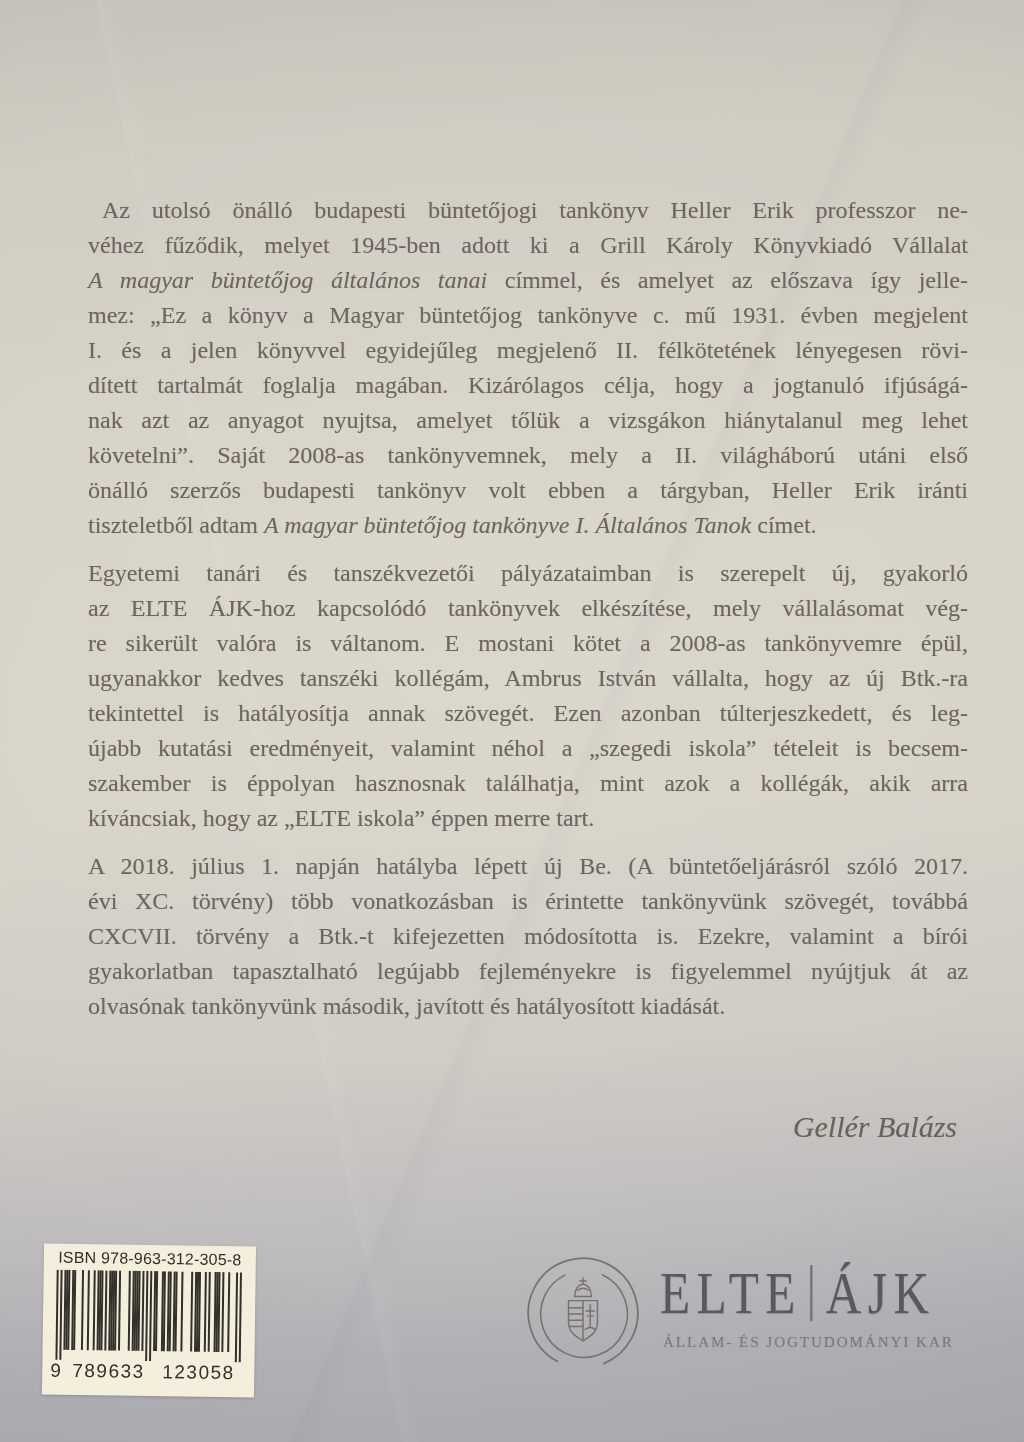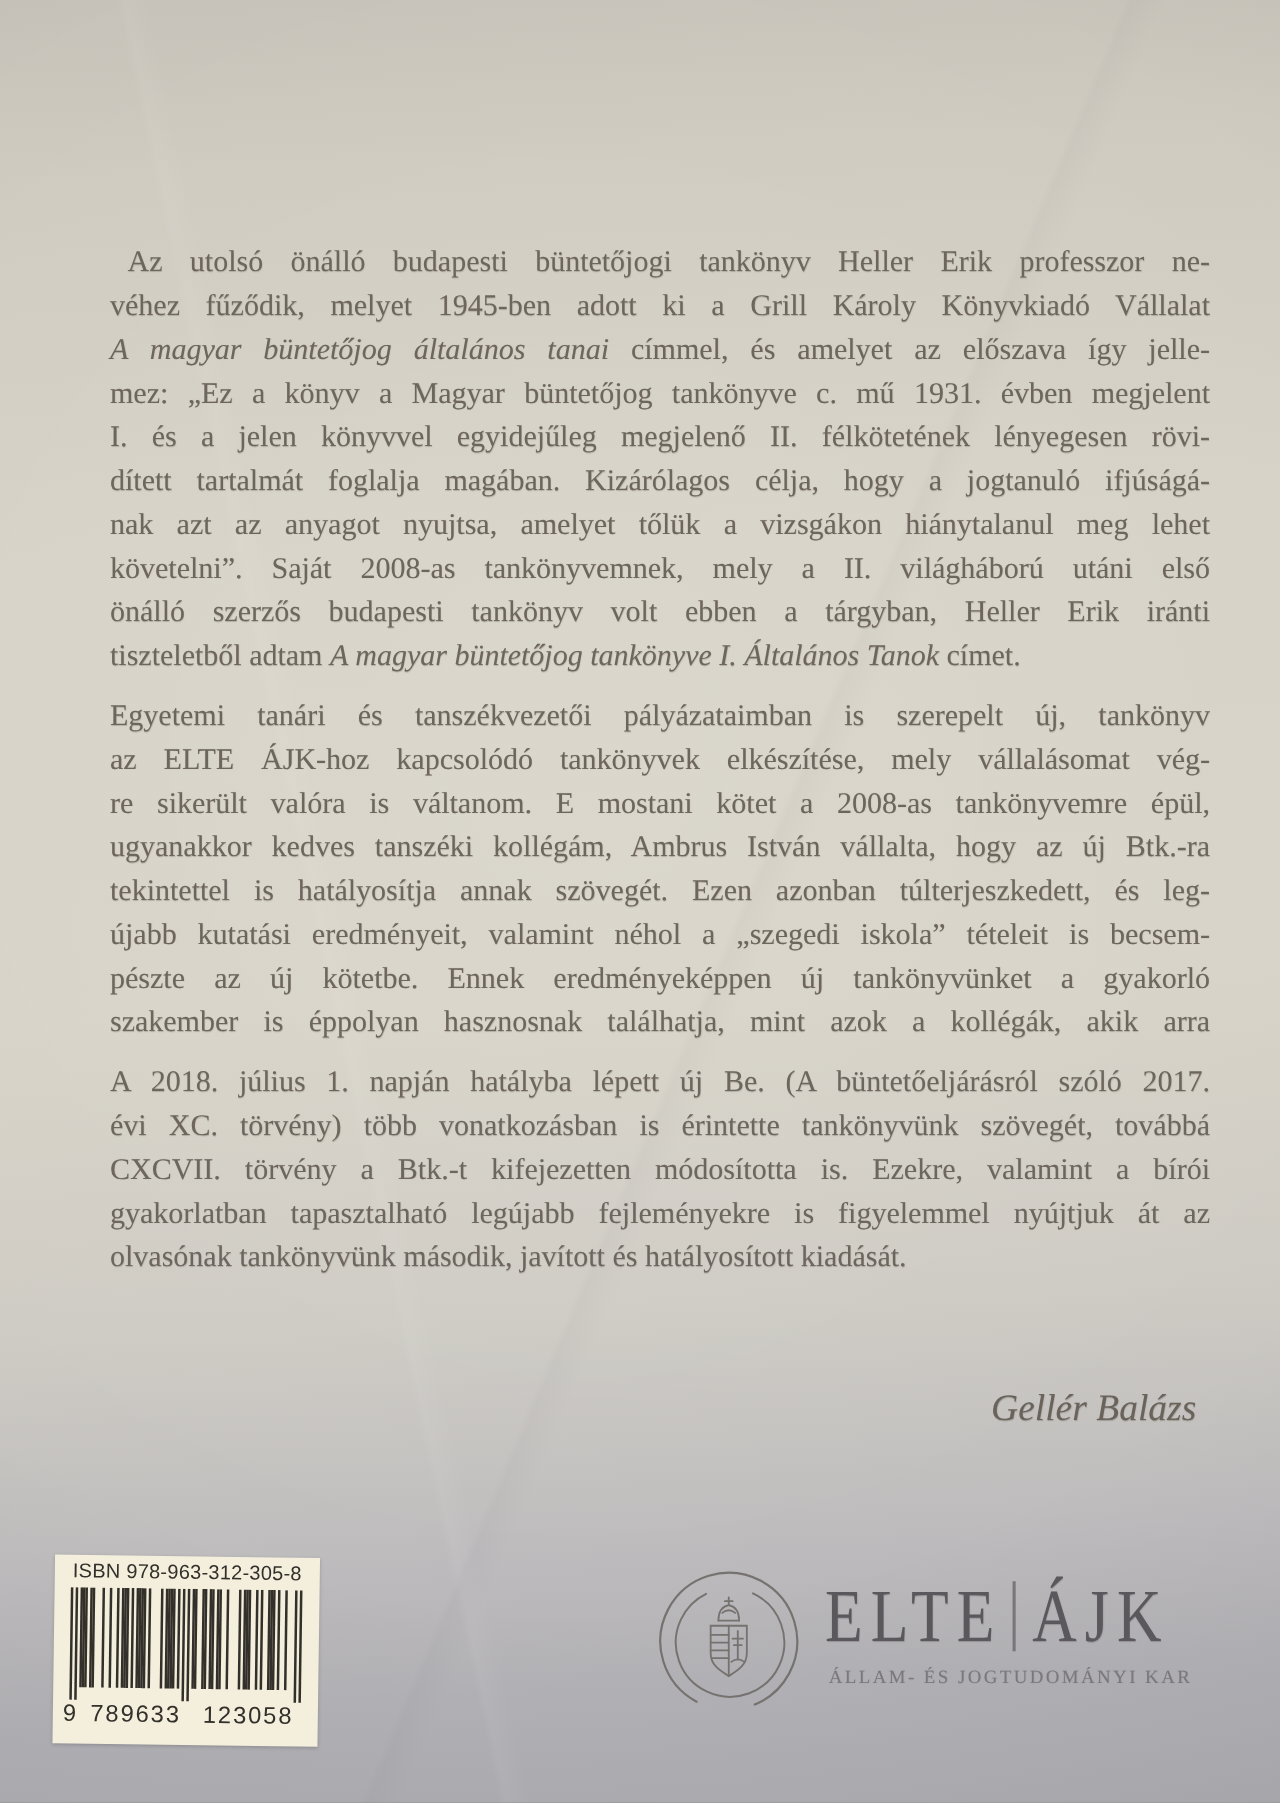--- a/index.html
+++ b/index.html
@@ -74,28 +74,28 @@
         <div class="line"><span class="it">A magyar büntetőjog általános tanai</span><span> címmel, és amelyet az előszava így jelle-</span></div>
         <div class="line"><span>mez: „Ez a könyv a Magyar büntetőjog tankönyve c. mű 1931. évben megjelent</span></div>
         <div class="line"><span>I. és a jelen könyvvel egyidejűleg megjelenő II. félkötetének lényegesen rövi-</span></div>
         <div class="line"><span>dített tartalmát foglalja magában. Kizárólagos célja, hogy a jogtanuló ifjúságá-</span></div>
         <div class="line"><span>nak azt az anyagot nyujtsa, amelyet tőlük a vizsgákon hiánytalanul meg lehet</span></div>
         <div class="line"><span>követelni”. Saját 2008-as tankönyvemnek, mely a II. világháború utáni első</span></div>
         <div class="line"><span>önálló szerzős budapesti tankönyv volt ebben a tárgyban, Heller Erik iránti</span></div>
         <div class="line last"><span>tiszteletből adtam </span><span class="it">A magyar büntetőjog tankönyve I. Általános Tanok</span><span> címet.</span></div>
       </div>
       <div class="para">
-        <div class="line"><span>Egyetemi tanári és tanszékvezetői pályázataimban is szerepelt új, tankönyv</span></div>
+        <div class="line"><span>Egyetemi tanári és tanszékvezetői pályázataimban is szerepelt új, gyakorló</span></div>
         <div class="line"><span>az ELTE ÁJK-hoz kapcsolódó tankönyvek elkészítése, mely vállalásomat vég-</span></div>
         <div class="line"><span>re sikerült valóra is váltanom. E mostani kötet a 2008-as tankönyvemre épül,</span></div>
         <div class="line"><span>ugyanakkor kedves tanszéki kollégám, Ambrus István vállalta, hogy az új Btk.-ra</span></div>
         <div class="line"><span>tekintettel is hatályosítja annak szövegét. Ezen azonban túlterjeszkedett, és leg-</span></div>
         <div class="line"><span>újabb kutatási eredményeit, valamint néhol a „szegedi iskola” tételeit is becsem-</span></div>
-        <div class="line"><span>pészte az új kötetbe. Ennek eredményeképpen új tankönyvünket a gyakorló</span></div>
         <div class="line"><span>szakember is éppolyan hasznosnak találhatja, mint azok a kollégák, akik arra</span></div>
+        <div class="line last"><span>kíváncsiak, hogy az „ELTE iskola” éppen merre tart.</span></div>
       </div>
       <div class="para">
         <div class="line"><span>A 2018. július 1. napján hatályba lépett új Be. (A büntetőeljárásról szóló 2017.</span></div>
         <div class="line"><span>évi XC. törvény) több vonatkozásban is érintette tankönyvünk szövegét, továbbá</span></div>
         <div class="line"><span>CXCVII. törvény a Btk.-t kifejezetten módosította is. Ezekre, valamint a bírói</span></div>
         <div class="line"><span>gyakorlatban tapasztalható legújabb fejleményekre is figyelemmel nyújtjuk át az</span></div>
         <div class="line last"><span>olvasónak tankönyvünk második, javított és hatályosított kiadását.</span></div>
       </div>
     </section>
 

